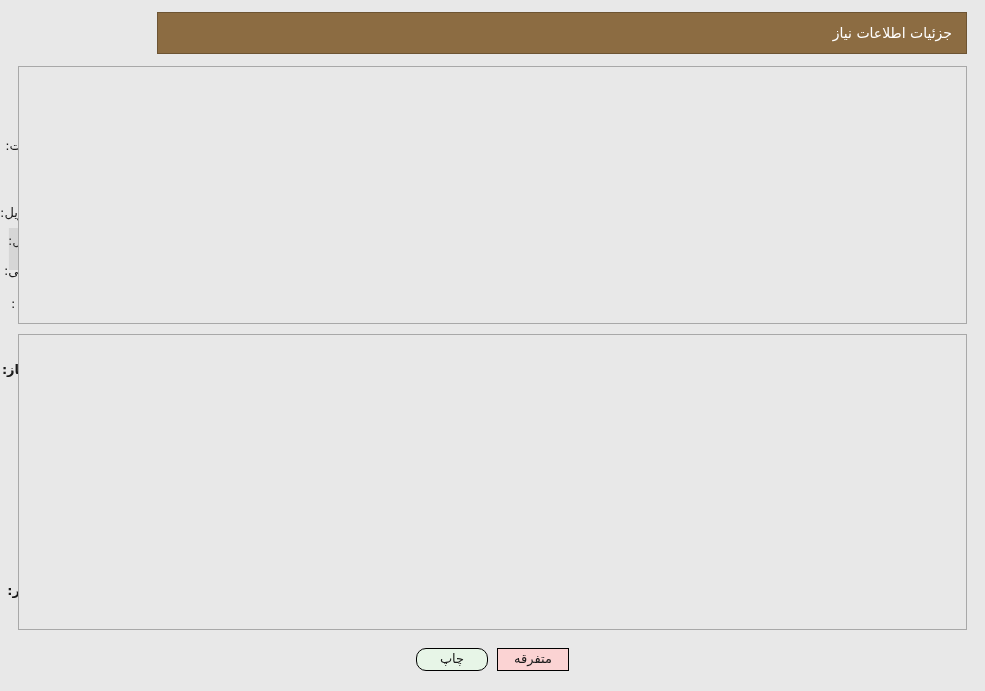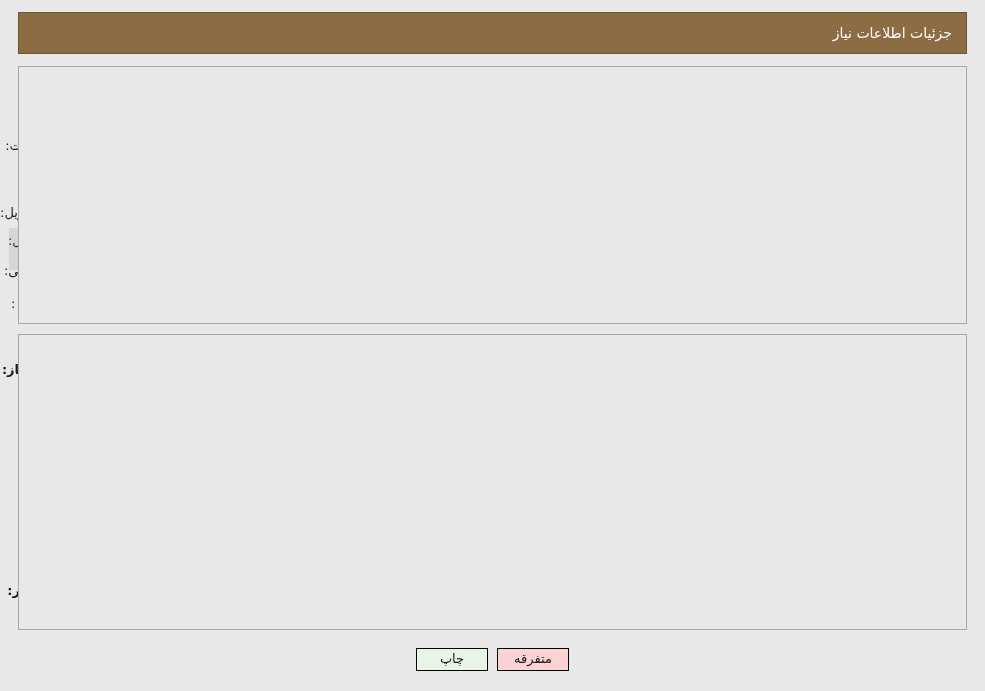--- a/index.html
+++ b/index.html
@@ -26,21 +26,21 @@
     width: 985px; height: 180px;
     pointer-events: none;
     z-index: 1;
     opacity: 1;
   }
 
   
   .header-bar {
     position: absolute;
     right: 18px; top: 12px;
-    width: 949px; height: 42px;
+    width: 810px; height: 42px;
     background: #8c6c42;
     border: 1px solid #6d5433;
     display: flex;
     align-items: center;
     justify-content: flex-start;
     padding-right: 14px;
     z-index: 3;
   }
   .header-title {
     color: #ffffff;
@@ -209,21 +209,21 @@
   .btn {
     border: 1px solid #000000;
     font-size: 13px;
     color: #1b1b1b;
     padding: 2px 0 3px 0;
     width: 72px;
     text-align: center;
     cursor: pointer;
     line-height: 16px;
   }
-  .btn.print { background: #e7f5e7; }
+  .btn.print { background: #e7f5e7; border-radius: 10px; }
   .btn.back  { background: #fbd3d3; }
 </style>
 </head>
 <body>
 
 <div id="page">
 
   <svg class="watermark" viewBox="0 0 985 180" xmlns="http://www.w3.org/2000/svg">
     <g opacity="0.16">
       <path d="M205 0 L260 0 L260 60 Q260 105 232 118 Q205 105 205 60 Z" fill="#c9808a"></path>

